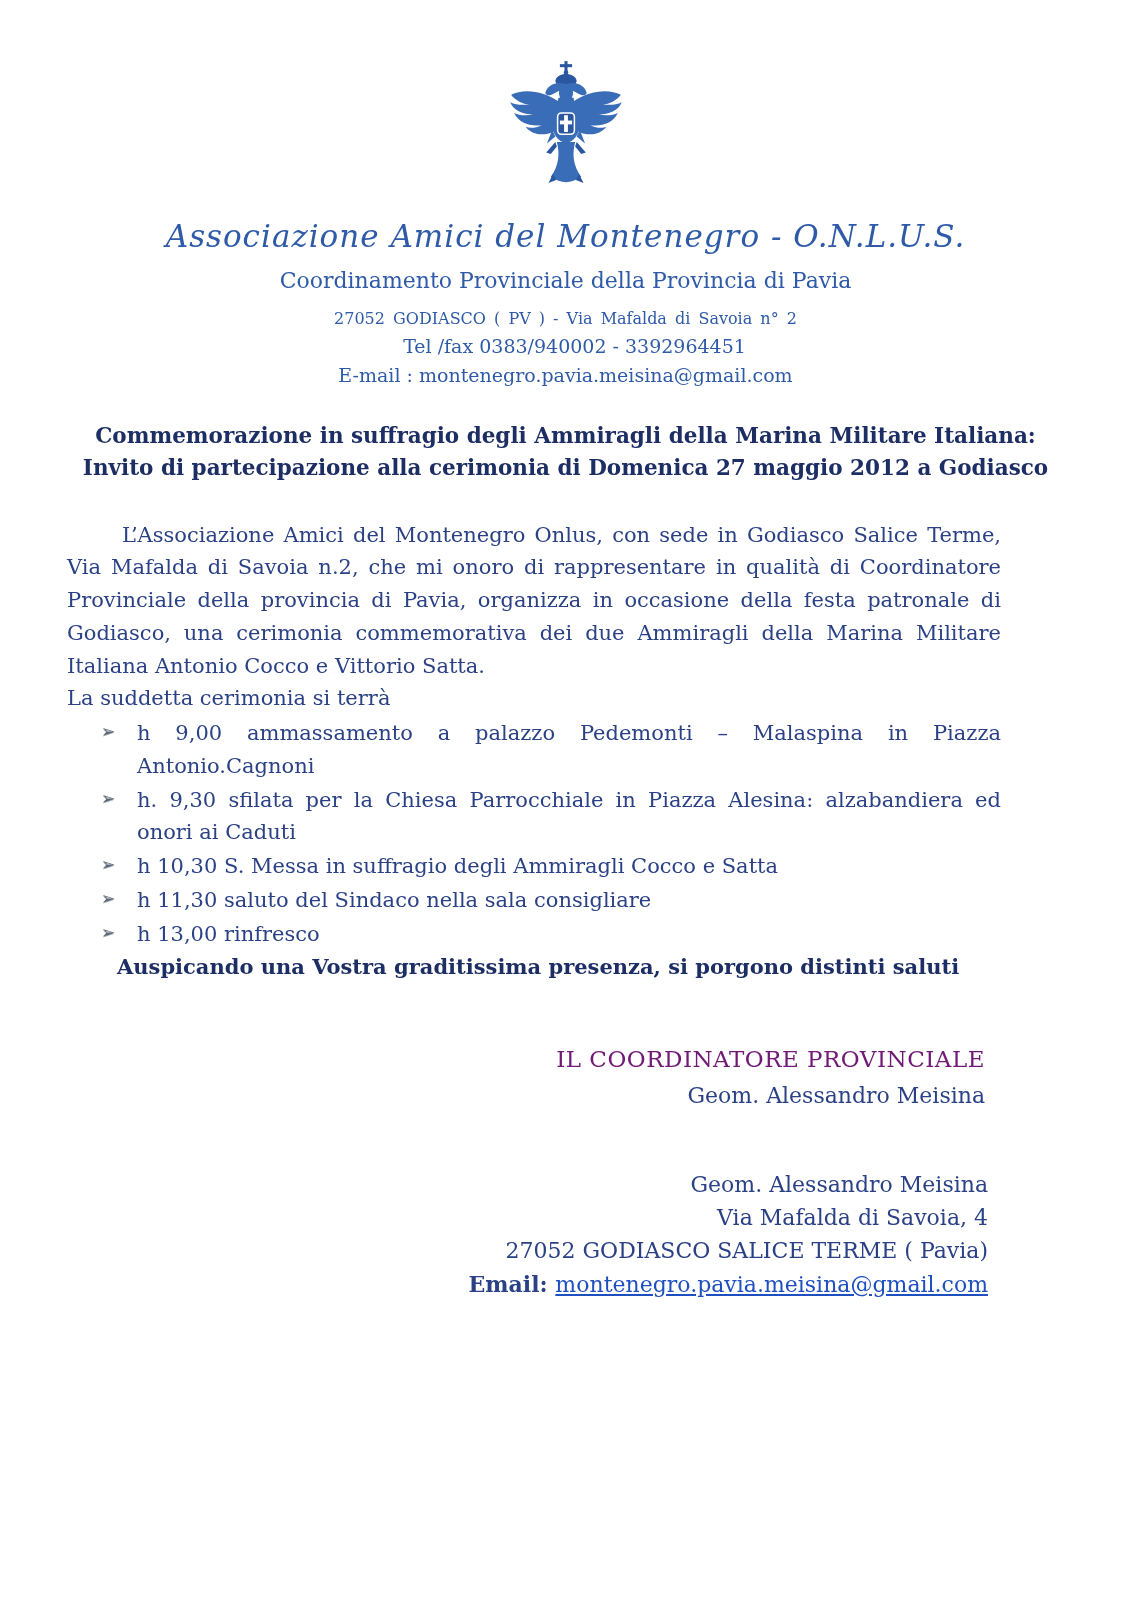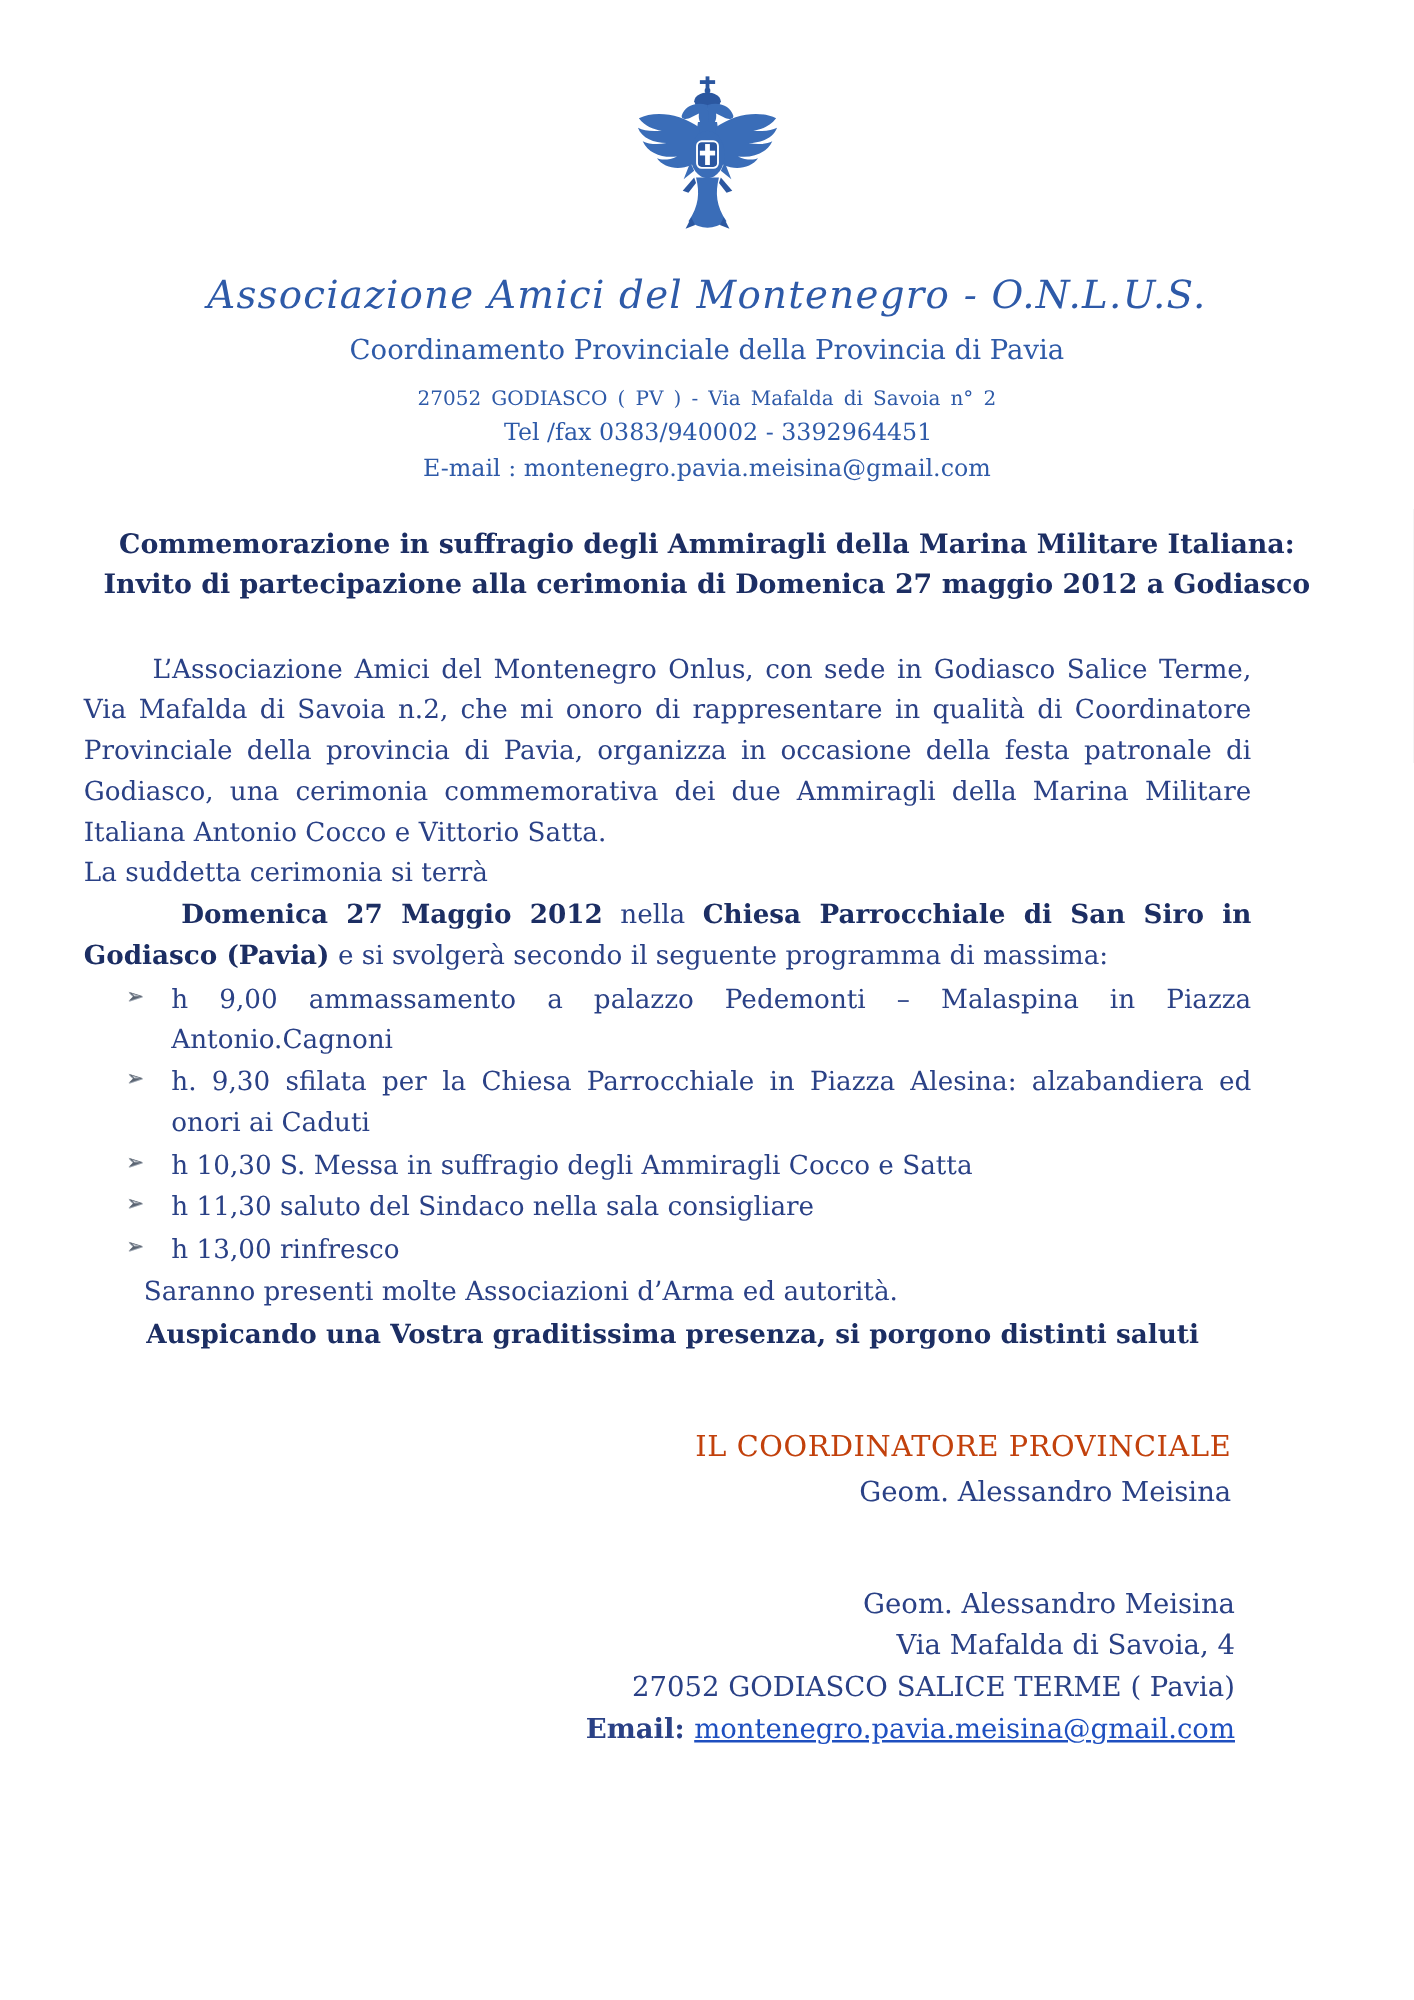--- a/index.html
+++ b/index.html
@@ -43,21 +43,21 @@
     position:relative;padding-left:38px;text-align:justify;margin:1px 0;
   }
   .bullet{
     position:absolute;left:2px;top:1px;font-size:17px;color:#5a6472;
     text-shadow:0 1px 0 #9aa3af;
   }
   .present-line{margin:1px 0 0 48px;}
   .auspicando-line{margin:1px 0 0 50px;font-weight:bold;color:var(--head-ink);}
   
   .signature{margin-top:58px;padding-right:146px;text-align:right;line-height:1.5;}
-  .sig-role{font-size:23px;letter-spacing:0.5px;color:#c2410c;}
+  .sig-role{font-size:23px;letter-spacing:0.5px;color:#701a75;}
   .sig-name{font-size:22px;margin-top:2px;}
   
   .contact{margin-top:56px;padding-right:143px;text-align:right;font-size:22px;line-height:1.52;}
   .contact-row{margin:0;}
   .email-label{font-weight:bold;}
   .email-link{
     color:var(--link-blue);text-decoration:underline;cursor:pointer;
   }
   .page-bottom-space{height:220px;}
 </style>
@@ -113,23 +113,20 @@
   </header>
 
   <section class="title-block">
     <div>Commemorazione in suffragio degli Ammiragli della Marina Militare Italiana:</div>
     <div>Invito di partecipazione alla cerimonia di Domenica 27 maggio 2012 a Godiasco</div>
   </section>
 
   <section class="body-text">
     <p class="para">L’Associazione Amici del Montenegro Onlus, con sede in Godiasco Salice Terme, Via Mafalda di Savoia n.2, che mi onoro di rappresentare in qualità di Coordinatore Provinciale della provincia di Pavia, organizza in occasione della festa patronale di Godiasco, una cerimonia commemorativa dei due Ammiragli della Marina Militare Italiana Antonio Cocco e Vittorio Satta.</p>
     <p class="plain-line">La suddetta cerimonia si terrà</p>
-    <p class="schedule-intro">
-      <b>Domenica 27 Maggio 2012</b><span> nella </span><b>Chiesa Parrocchiale di San Siro in Godiasco (Pavia)</b><span> e si svolgerà secondo il seguente programma di massima:</span>
-    </p>
 
     <div class="program">
       <div class="program-item">
         <span class="bullet">➢</span>
         <span>h  9,00  ammassamento  a  palazzo  Pedemonti  –  Malaspina  in  Piazza Antonio.Cagnoni</span>
       </div>
       <div class="program-item">
         <span class="bullet">➢</span>
         <span>h. 9,30 sfilata per la Chiesa Parrocchiale in Piazza Alesina: alzabandiera ed onori ai Caduti</span>
       </div>
@@ -140,21 +137,20 @@
       <div class="program-item">
         <span class="bullet">➢</span>
         <span>h 11,30 saluto del Sindaco nella sala consigliare</span>
       </div>
       <div class="program-item">
         <span class="bullet">➢</span>
         <span>h 13,00 rinfresco</span>
       </div>
     </div>
 
-    <p class="present-line">Saranno presenti molte Associazioni d’Arma ed autorità.</p>
     <p class="auspicando-line">Auspicando una Vostra graditissima presenza, si porgono distinti saluti</p>
   </section>
 
   <section class="signature">
     <div class="sig-role">IL COORDINATORE PROVINCIALE</div>
     <div class="sig-name">Geom. Alessandro Meisina</div>
   </section>
 
   <section class="contact">
     <p class="contact-row">Geom. Alessandro Meisina</p>

